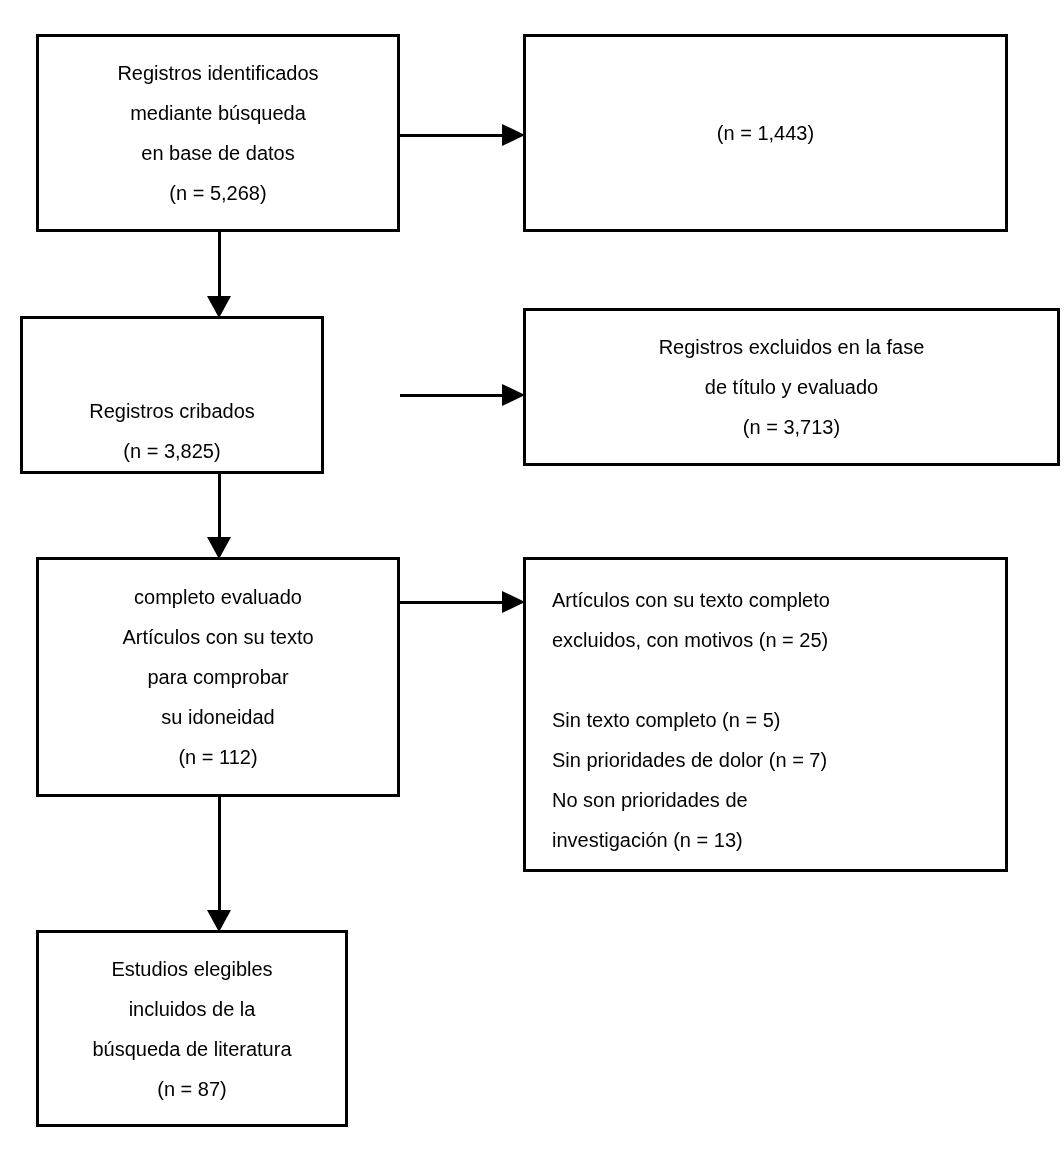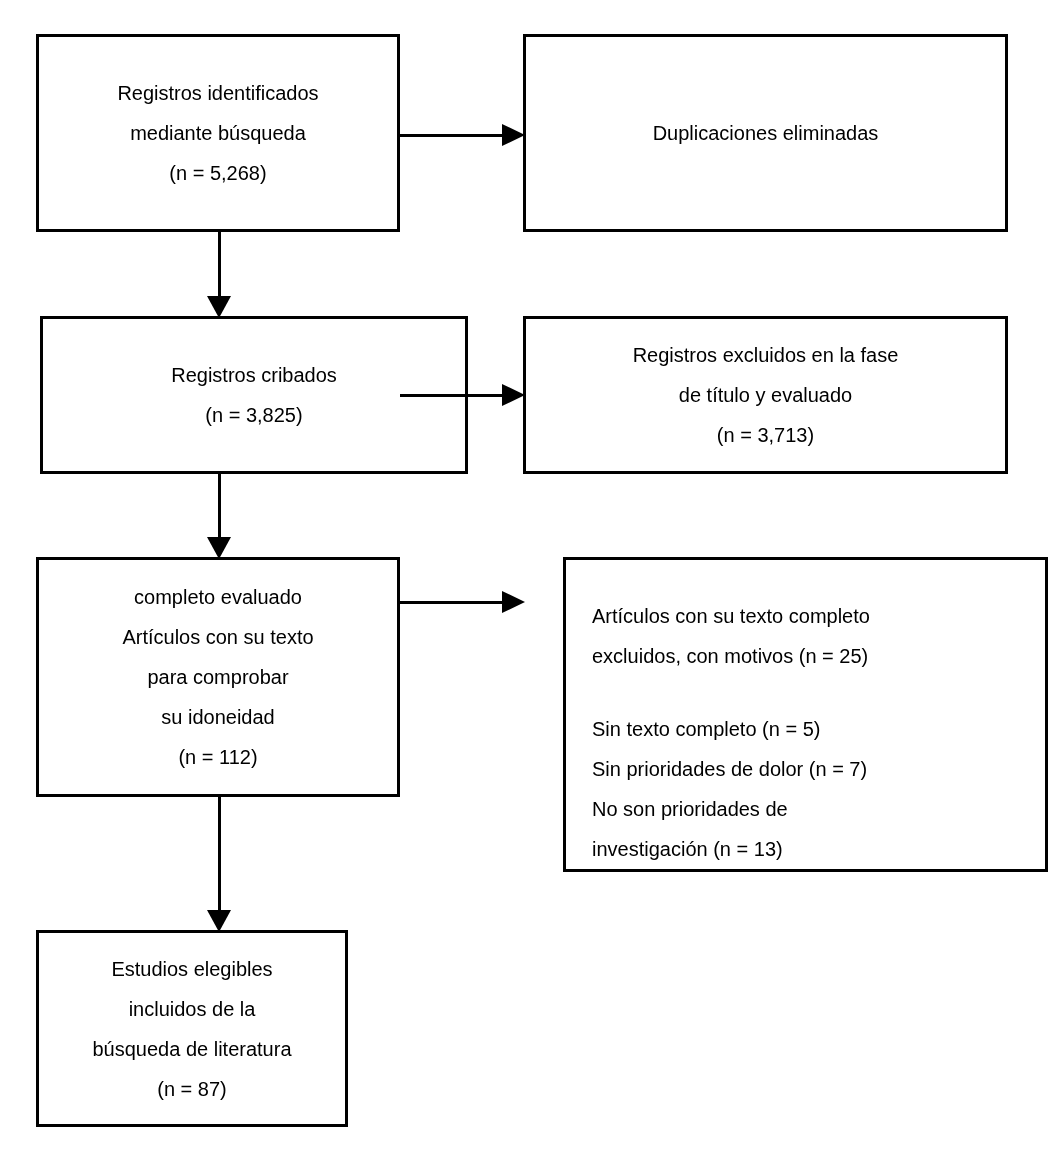--- a/index.html
+++ b/index.html
@@ -32,37 +32,36 @@
     color: #000000;
   }
   .node.centered {
     align-items: center;
     text-align: center;
   }
   .node.leftaligned {
     align-items: flex-start;
     text-align: left;
     justify-content: flex-start;
-    padding: 36px 20px 0 26px;
-    margin-left: 40px;
+    padding: 20px 20px 0 26px;
   }
   .node .line {
     display: block;
     white-space: nowrap;
   }
   .node .spacer {
     display: block;
     height: 40px;
   }
 
   
   #box-identified   { left: 36px;  top: 34px;  width: 364px; height: 198px; }
   #box-duplicates   { left: 523px; top: 34px;  width: 485px; height: 198px; }
-  #box-screened     { left: 40px;  top: 316px; width: 428px; height: 158px; }
-  #box-excluded-ta  { left: 523px; top: 316px; width: 485px; height: 158px; align-items: center; }
+  #box-screened     { left: 20px;  top: 316px; width: 304px; height: 158px; justify-content: flex-end; }
+  #box-excluded-ta  { left: 523px; top: 308px; width: 537px; height: 158px; align-items: center; }
   #box-fulltext     { left: 36px;  top: 557px; width: 364px; height: 240px; }
   #box-excluded-ft  { left: 523px; top: 557px; width: 485px; height: 315px; }
   #box-included     { left: 36px;  top: 930px; width: 312px; height: 197px; }
 
   
   .connector { position: absolute; }
 
   
   .conn-h .shaft {
     position: absolute;
@@ -128,25 +127,26 @@
   #arrow-full-to-incl .head  { top: 114px; }
 </style>
 </head>
 <body>
 
 <div id="diagram">
 
   <div class="node centered" id="box-identified">
     <span class="line">Registros identificados</span>
     <span class="line">mediante búsqueda</span>
+    <span class="line">en base de datos</span>
     <span class="line">(n = 5,268)</span>
   </div>
 
   <div class="node centered" id="box-duplicates">
-    <span class="line">Duplicaciones eliminadas</span>
+    <span class="line">(n = 1,443)</span>
   </div>
 
   <div class="connector conn-h" id="arrow-ident-to-dup">
     <span class="shaft"></span>
     <span class="head"></span>
   </div>
 
   <div class="connector conn-v" id="arrow-ident-to-screen">
     <span class="shaft"></span>
     <span class="head"></span>

